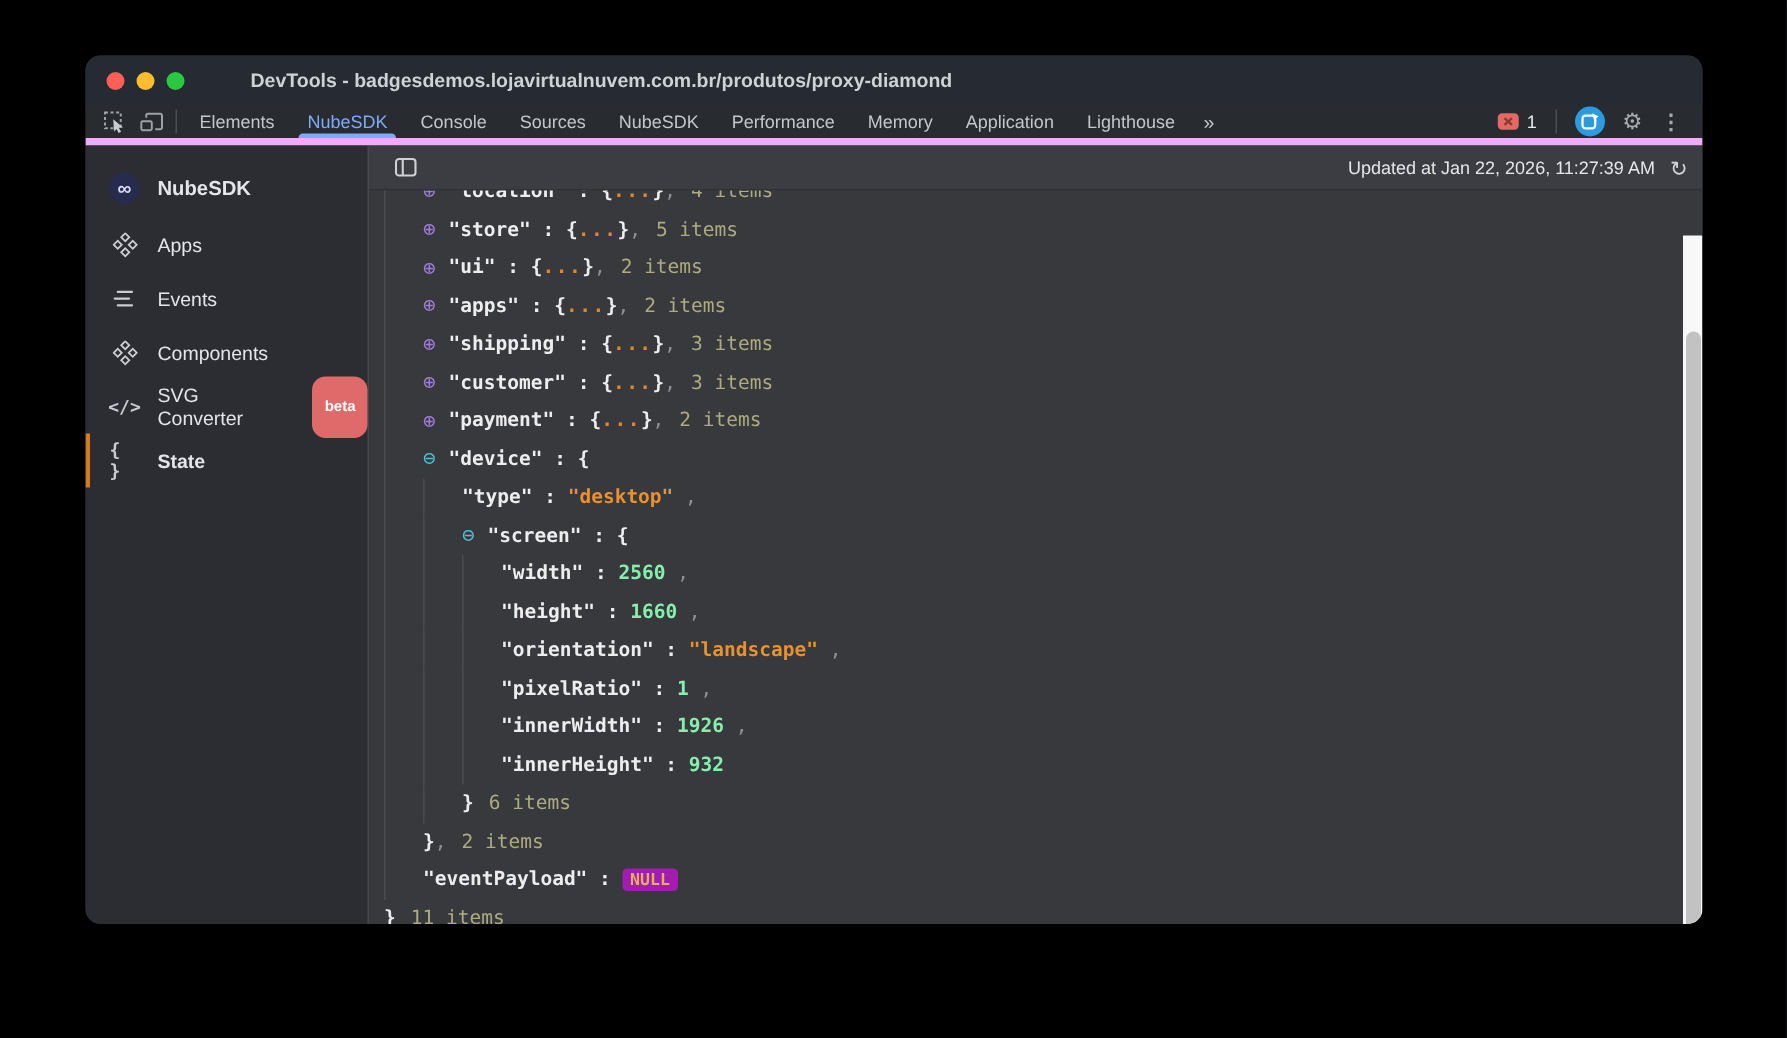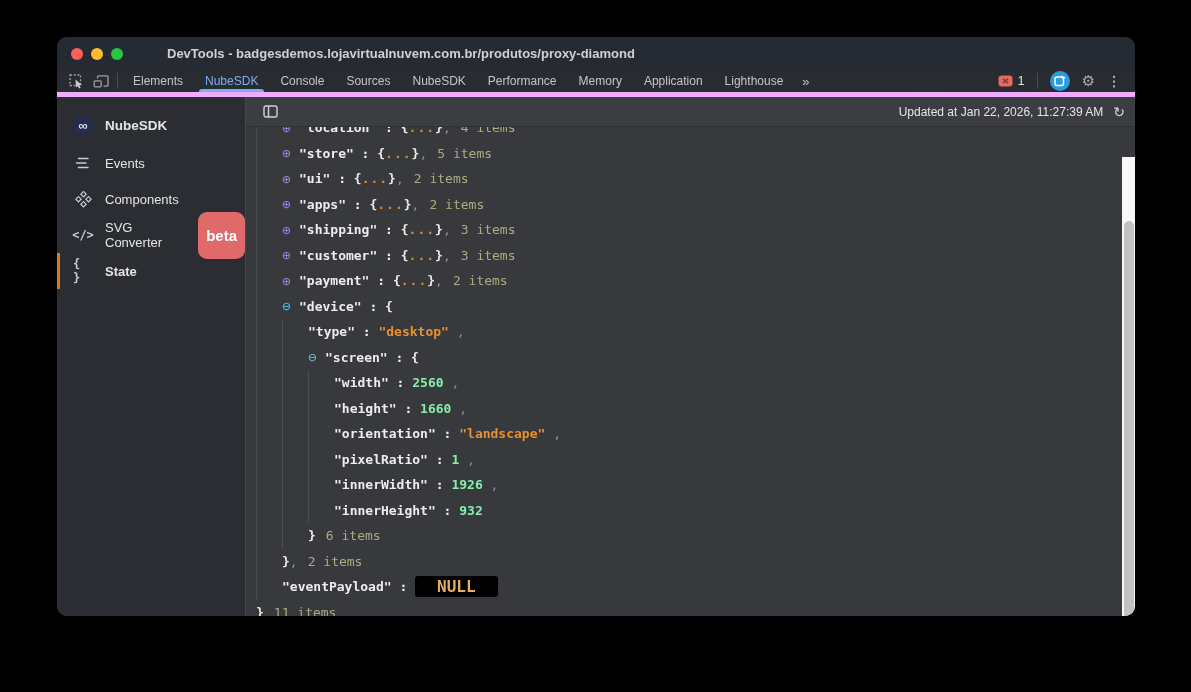--- a/index.html
+++ b/index.html
@@ -43,21 +43,21 @@
   .sidebar { flex:0 0 189px; background:#2b2d33; border-right:1px solid #46484d; padding-top:10px; }
   .side-item { height:36px; display:flex; align-items:center; gap:12px;
     padding-left:13px; border-left:3px solid transparent; color:#e4e5e8; font-size:13px; }
   .side-item .ic { width:20px; display:flex; align-items:center; justify-content:center;
     color:#c9cbd0; flex:0 0 20px; }
   .side-item.hdr { font-weight:700; font-size:13.5px; margin-bottom:2px; }
   .side-item.active { border-left-color:#d9791e; font-weight:700; }
   .logo-circle { width:21px; height:21px; border-radius:50%; background:#272c4e; color:#d9ddf2;
     display:flex; align-items:center; justify-content:center; font-size:13px; font-weight:700; }
   .mono-ic { font-family:"DejaVu Sans Mono", monospace; font-size:12px; font-weight:700; }
-  .beta { background:#e06a6a; color:#fff; font-size:15px; font-weight:700; border-radius:9px;
+  .beta { background:#e06a6a; color:#fff; font-size:10px; font-weight:700; border-radius:9px;
     padding:15px 8px; margin-left:6px; }
 
   .content { flex:1; display:flex; flex-direction:column; min-width:0; position:relative; }
   .panel-header { flex:0 0 30px; background:#3b3d42; border-bottom:1px solid #2f3135;
     display:flex; align-items:center; justify-content:space-between; padding:0 10px 0 12px; }
   .updated { display:flex; align-items:center; gap:10px; color:#e5e6e8; font-size:12px; }
   .refresh-ic { color:#d4d5d7; font-size:14px; }
 
   
   .json-wrap { flex:1; position:relative; overflow:hidden; background:#37393d; }
@@ -67,22 +67,22 @@
   .ind { flex:0 0 26px; align-self:stretch; border-left:1px solid #4a4c51; }
   .exp { flex:0 0 17px; font-size:14px; line-height:1; }
   .exp.plus { color:#9d7dd8; } .exp.minus { color:#56bcd6; }
   .key { color:#ededee; font-weight:700; }
   .pnc { color:#ededee; font-weight:700; }
   .dots { color:#e1872b; font-weight:700; letter-spacing:1px; }
   .com { color:#8e9092; }
   .itm { color:#adab7f; margin-left:10px; }
   .str { color:#e8912e; font-weight:700; }
   .num { color:#86efac; font-weight:700; }
-  .nullb { background:#000000; color:#e1ae62; font-size:16px; font-weight:700;
-    padding:1px 22px; border-radius:3px; }
+  .nullb { background:#a21caf; color:#e1ae62; font-size:11px; font-weight:700;
+    padding:1px 5px; border-radius:3px; }
 
   
   .scrollbar { position:absolute; right:0; top:30px; bottom:0; width:13px; background:#f8f8f8; }
   .scroll-thumb { position:absolute; left:1.5px; top:64px; width:10px; height:408px;
     background:#c2c2c2; border-radius:6px; }
 </style>
 </head>
 <body>
 
 <div class="window">
@@ -143,20 +143,31 @@
   </div>
 
   <div class="main">
 
     <div class="sidebar" id="sidebar-items">
         <div class="side-item hdr">
           <span class="ic">
             <span class="logo-circle">∞</span>
           </span>
           <span>NubeSDK</span>
+        </div>
+        <div class="side-item">
+          <span class="ic">
+            <svg width="17" height="17" viewBox="0 0 17 17" fill="none" stroke="#c9cbd0" stroke-width="1.2">
+              <rect x="6.6" y="1.3" width="3.8" height="3.8" transform="rotate(45 8.5 3.2)"></rect>
+              <rect x="1.6" y="6.3" width="3.8" height="3.8" transform="rotate(45 3.5 8.2)"></rect>
+              <rect x="11.6" y="6.3" width="3.8" height="3.8" transform="rotate(45 13.5 8.2)"></rect>
+              <rect x="6.6" y="11.3" width="3.8" height="3.8" transform="rotate(45 8.5 13.2)"></rect>
+            </svg>
+          </span>
+          <span>Apps</span>
         </div>
         <div class="side-item">
           <span class="ic">
             <svg width="16" height="12" viewBox="0 0 16 12" stroke="#c9cbd0" stroke-width="1.5" stroke-linecap="round">
               <line x1="3.5" y1="1.5" x2="13" y2="1.5"></line>
               <line x1="1.5" y1="6" x2="11" y2="6"></line>
               <line x1="3.5" y1="10.5" x2="13" y2="10.5"></line>
             </svg>
           </span>
           <span>Events</span>

